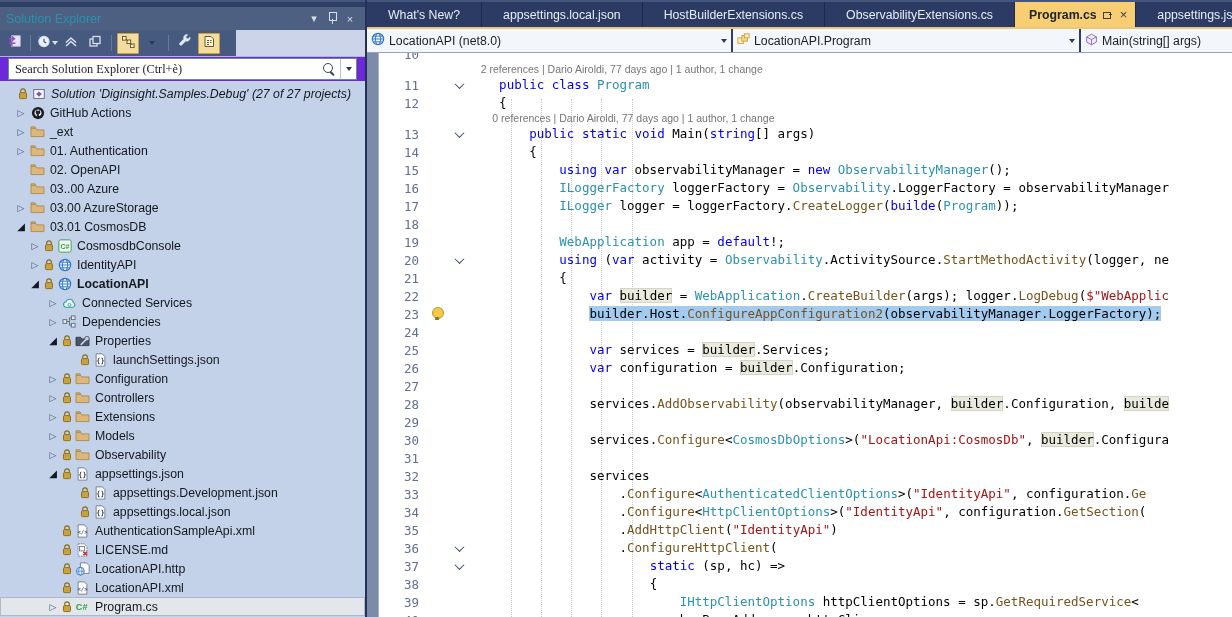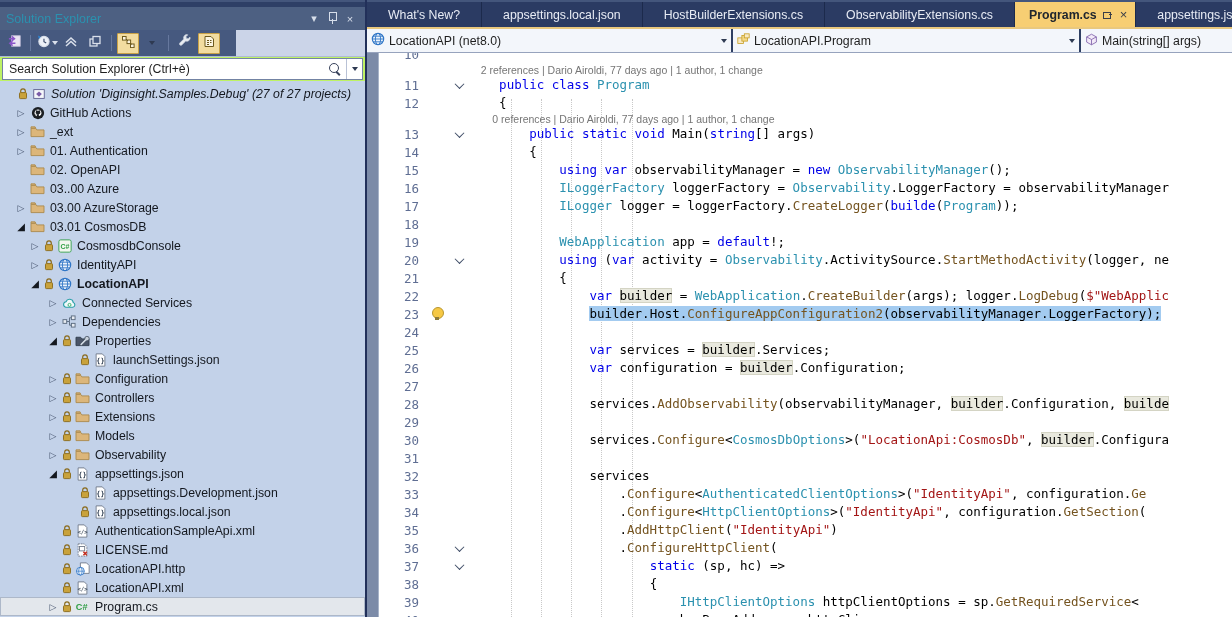--- a/index.html
+++ b/index.html
@@ -17,21 +17,21 @@
   .pin-ico::after { content:""; position:absolute; left:4.5px; top:7px; width:1.4px; height:5px; background:#D7DEEA; }
 
   .se-toolbar { height:27px; background:#CBD4E8; display:flex; align-items:stretch; border-bottom:1px solid #AEBBD4; }
   .se-toolbar .dark { width:236px; background:#46597F; display:flex; align-items:center; padding:0 3px; gap:2px; }
   .tb-btn { height:21px; min-width:22px; display:flex; align-items:center; justify-content:center; gap:1px; border-radius:1px; }
   .tb-btn.boxed { background:#F2DCA0; border:1px solid #C8A147; }
   .tb-sep { width:1px; height:16px; background:#66789E; margin:0 3px; }
   .dd-arrow { width:0; height:0; border-left:3px solid transparent; border-right:3px solid transparent; border-top:4px solid #2E3A52; }
   .dd-arrow.lt { border-top-color:#D9E0EC; }
 
-  .se-search { height:24px; background:#bef264; padding:1px 2px; }
+  .se-search { height:24px; background:#6d28d9; padding:1px 8px;font-family:Liberation Serif, serif; }
   .se-search .box { height:22px; background:#FFFFFF; border:1px solid #7383A3; display:flex; align-items:center; font-size:12.3px; color:#1E1E1E; padding-left:6px; }
   .se-search .box .txt { flex:1; white-space:nowrap; overflow:hidden; }
   .mag { width:14px; height:14px; position:relative; margin-right:4px; }
   .mag::before { content:""; position:absolute; left:1px; top:1px; width:8px; height:8px; border:1.6px solid #39435C; border-radius:50%; }
   .mag::after { content:""; position:absolute; left:9px; top:9px; width:5px; height:1.7px; background:#39435C; transform:rotate(45deg); transform-origin:0 0; }
   .search-dd { width:16px; height:100%; border-left:1px solid #B9C2D6; display:flex; align-items:center; justify-content:center; }
 
   .se-tree { flex:1; overflow:hidden; padding-top:3px; font-size:12.3px; color:#14181F; }
   .trow { height:19px; display:flex; align-items:center; white-space:nowrap; }
   .trow.sel { background:#E3E7EC; box-shadow:inset 0 0 0 1px #ADB8C9; }
@@ -61,21 +61,21 @@
   .combo3 { flex:1; border-right:none; }
 
   .editor-body { flex:1; display:flex; min-height:0; position:relative; }
   .splitter { width:12px; background:#7C8BA8; border-right:1px solid #A8B4C9; }
   .editor { flex:1; background:#FFFFFF; position:relative; overflow:hidden; font-family:"DejaVu Sans Mono",monospace; font-size:12.5px; }
   .guides { position:absolute; left:102px; top:46px; bottom:0; z-index:0; font-family:"DejaVu Sans Mono",monospace; font-size:12.5px; }
   .guide { position:absolute; top:0; bottom:0; border-left:1px dotted #C9C9C9; }
   .crow { height:18px; display:flex; align-items:center; position:relative; z-index:1; }
   .crow.partial { height:10px; overflow:hidden; }
   .crow.partial .ln { margin-top:-8px; }
-  .lensrow { height:13px; display:flex; align-items:center; position:relative; z-index:1; }
+  .lensrow { height:13px; display:flex; position:relative; z-index:1; }
   .lensrow .lenstxt { font-family:"Liberation Sans",sans-serif; font-size:10.5px; color:#757575; white-space:pre; }
   .ln { width:46px; flex:0 0 46px; text-align:right; padding-right:6px; color:#5F6E93; }
   .gut { width:24px; flex:0 0 24px; display:flex; justify-content:center; }
   .foldc { width:20px; flex:0 0 20px; display:flex; justify-content:center; }
   .chev { width:7px; height:7px; border-right:1.5px solid #3E4C66; border-bottom:1.5px solid #3E4C66; transform:rotate(45deg) translate(-1px,-1px); }
   pre.code { white-space:pre; line-height:18px; }
   .k { color:#0000E8; } .t { color:#2B91AF; } .m { color:#74531F; } .s { color:#A31515; } .p { color:#000000; }
   .h { color:#000000; background:#E9E9DE; box-shadow:inset 0 0 0 1px #D4D4C4; }
   .selspan { background:#A3CBF0; }
   .bulb { width:12px; height:14px; position:relative; }

